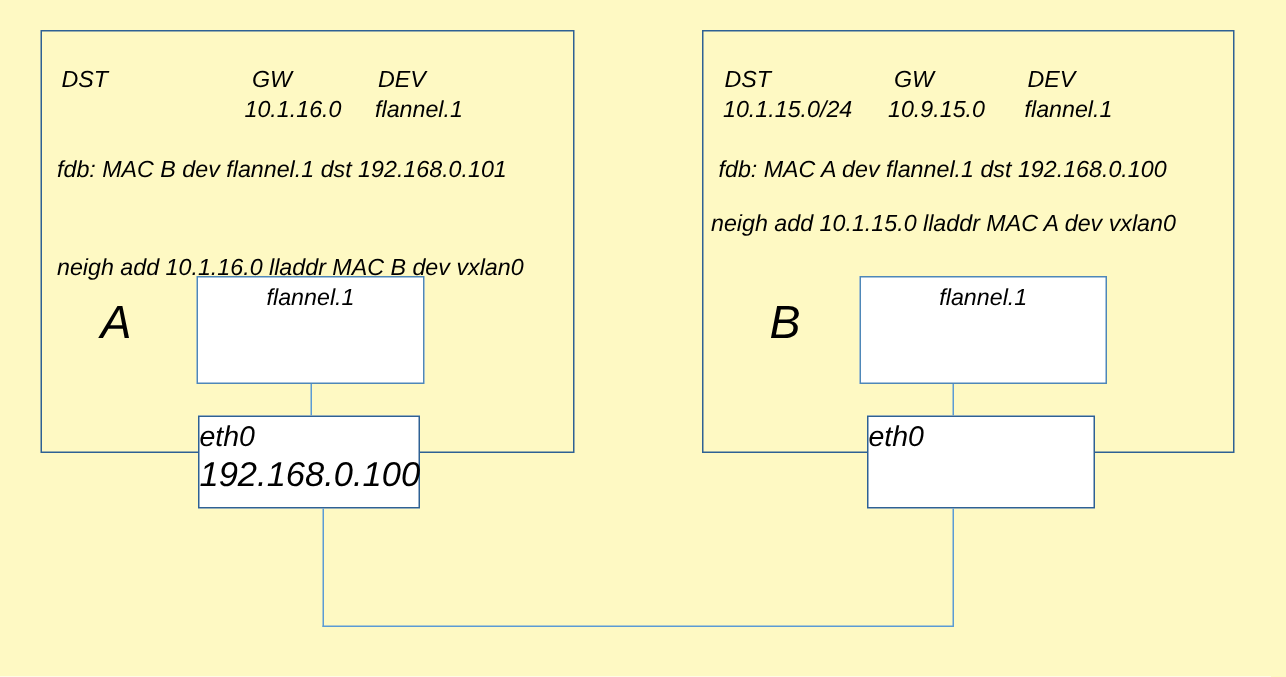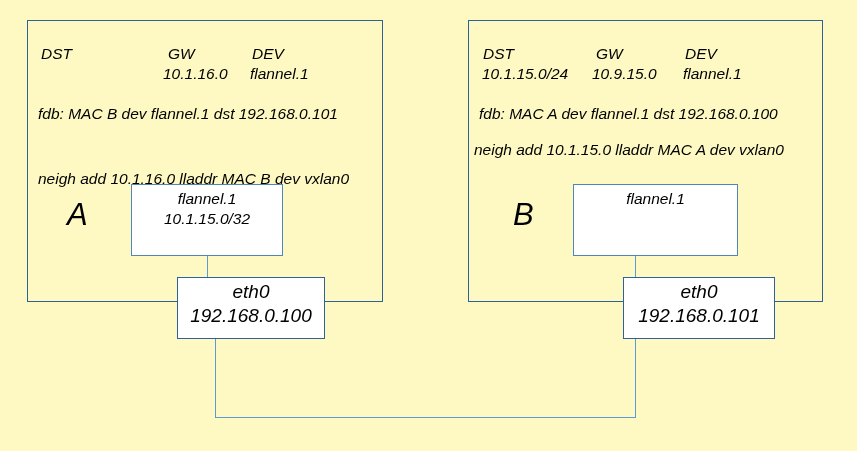--- a/index.html
+++ b/index.html
@@ -32,22 +32,20 @@
     border: 1.4px solid #4E87B8;
     background: #ffffff;
     box-sizing: border-box;
     text-align: center;
   }
   .eth-box {
     position: absolute;
     border: 1.4px solid #2E6194;
     background: #ffffff;
     box-sizing: border-box;
-    text-align: center;
-    margin-left: 45px;
   }
 
   
   .line-v {
     position: absolute;
     width: 0;
     border-left: 1.6px solid #5B9BD5;
   }
   .line-h {
     position: absolute;
@@ -83,21 +81,21 @@
     font-size: 15.5px;
     line-height: 19.5px;
     white-space: nowrap;
   }
   .eth-title {
     font-size: 19px;
     line-height: 24px;
     white-space: nowrap;
   }
   .eth-addr {
-    font-size: 19px;
+    font-size: 23px;
     line-height: 24px;
     white-space: nowrap;
   }
 </style>
 </head>
 <body>
 
 <div id="canvas">
 
   <div class="outer-box" style="left:27px; top:20px; width:356px; height:282px;"></div>
@@ -109,21 +107,20 @@
   <div class="route-val" style="left:163px; top:64px;">10.1.16.0</div>
   <div class="route-val" style="left:250px; top:64px;">flannel.1</div>
 
   <div class="note-line" style="left:38px; top:104px;">fdb: MAC B dev flannel.1 dst 192.168.0.101</div>
   <div class="note-line" style="left:38px; top:140px;margin-top:29px;">neigh add 10.1.16.0 lladdr MAC B dev vxlan0</div>
 
   <div class="node-letter" style="left:67px; top:198px;">A</div>
 
   <div class="inner-box" style="left:131px; top:184px; width:152px; height:72px; padding-top:4px;">
     <div class="inner-line">flannel.1</div>
-    <div class="inner-line">10.1.15.0/32</div>
   </div>
 
   <div class="line-v" style="left:207px; top:256px; height:21px;"></div>
 
   <div class="eth-box" style="left:132px; top:277px; width:148px; height:62px; padding-top:2px;">
     <div class="eth-title">eth0</div>
     <div class="eth-addr">192.168.0.100</div>
   </div>
 
   <div class="outer-box" style="left:468px; top:20px; width:355px; height:282px;"></div>
@@ -142,20 +139,19 @@
   <div class="node-letter" style="left:513px; top:198px;">B</div>
 
   <div class="inner-box" style="left:573px; top:184px; width:165px; height:72px; padding-top:4px;">
     <div class="inner-line">flannel.1</div>
   </div>
 
   <div class="line-v" style="left:635px; top:256px; height:21px;"></div>
 
   <div class="eth-box" style="left:578px; top:277px; width:152px; height:62px; padding-top:2px;">
     <div class="eth-title">eth0</div>
-    <div class="eth-addr">192.168.0.101</div>
   </div>
 
   <div class="line-v" style="left:215px; top:339px; height:79px;"></div>
   <div class="line-h" style="left:215px; top:417px; width:421px;"></div>
   <div class="line-v" style="left:635px; top:339px; height:79px;"></div>
 
 </div>
 
 </body></html>

